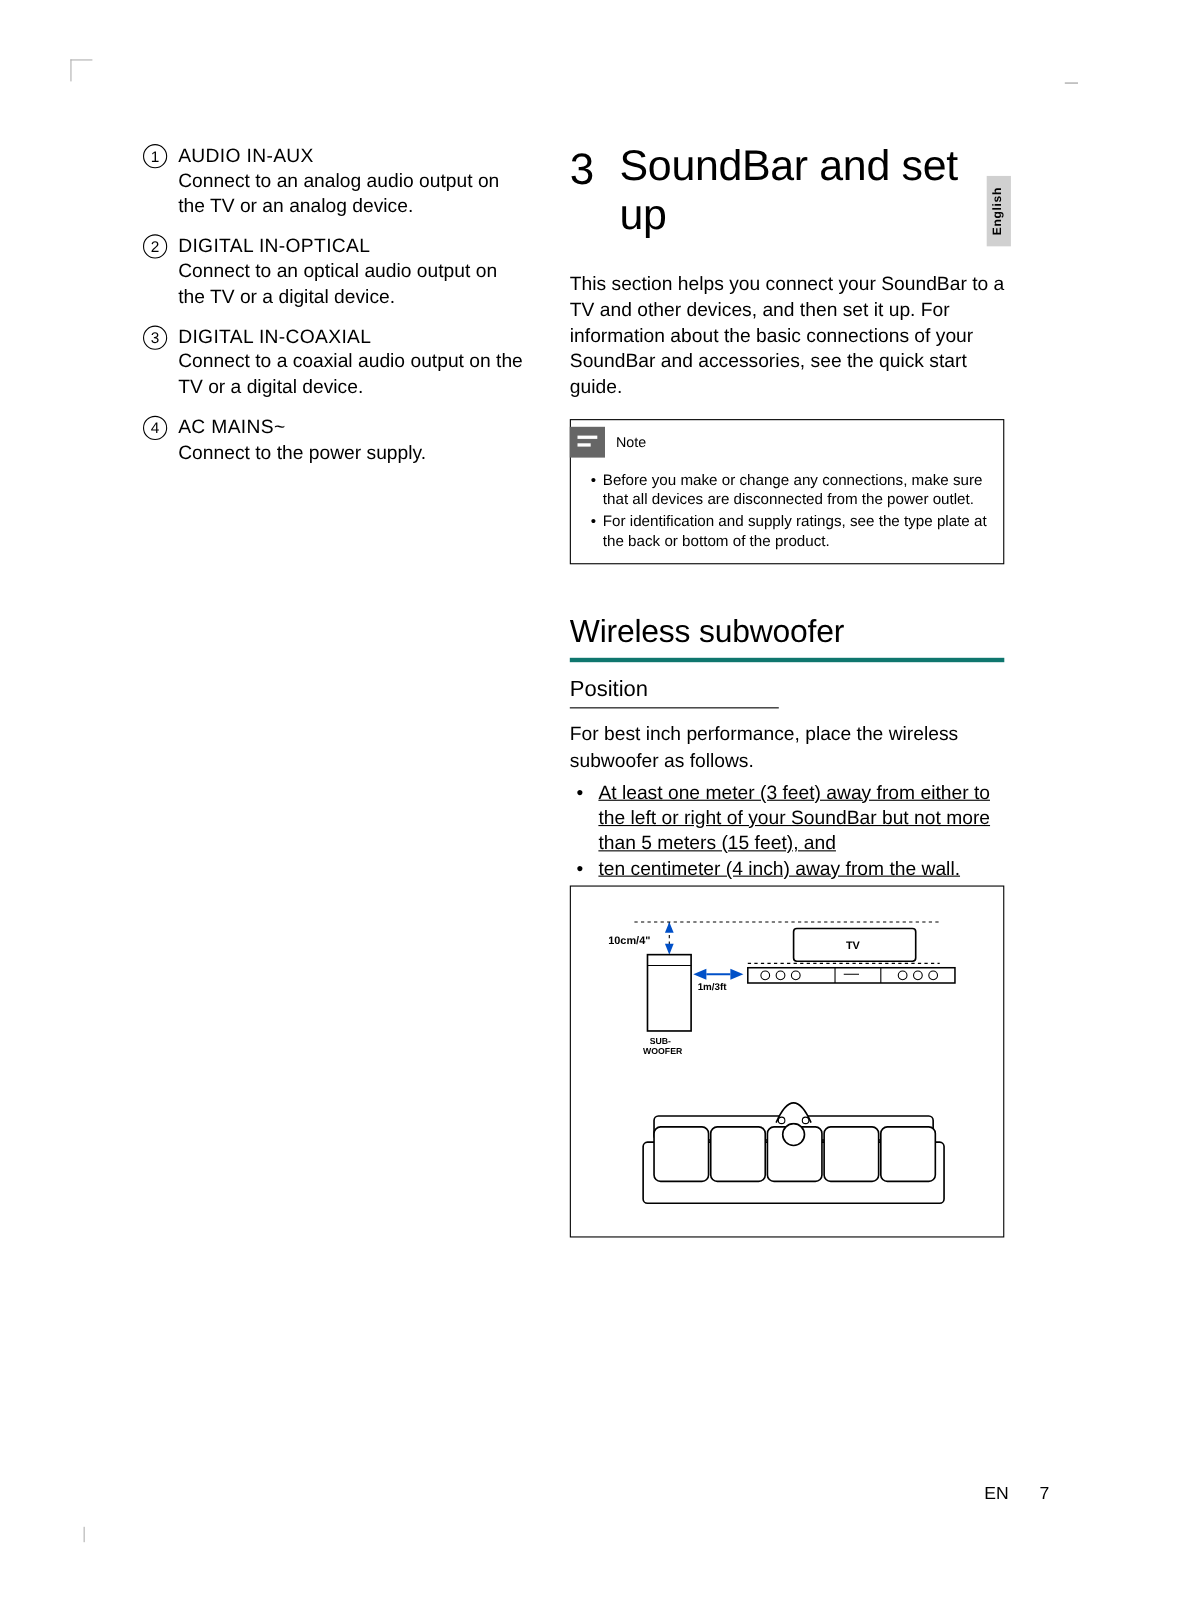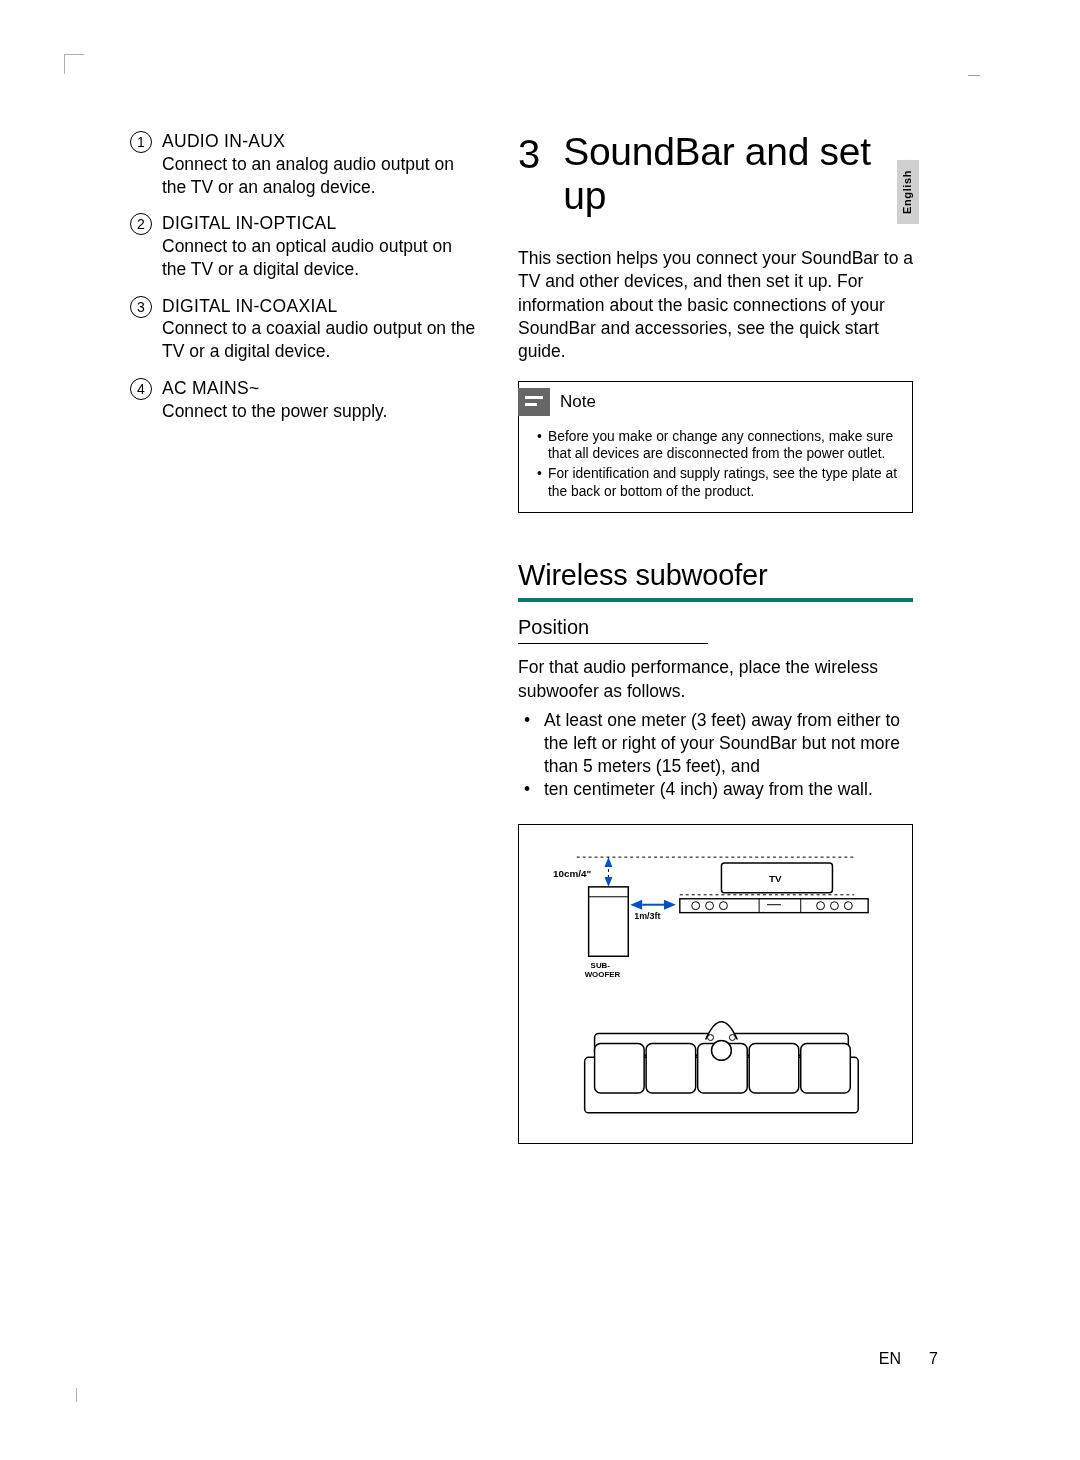--- a/index.html
+++ b/index.html
@@ -57,37 +57,37 @@
   .note-box { border: 1px solid #000; margin-bottom: 46px; }
   .note-header { display: flex; align-items: center; gap: 10px; padding: 6px 0 6px 0; }
   .note-icon {
     width: 32px; height: 28px; background: #666; position: relative; margin-left: -1px;
   }
   .note-icon::before, .note-icon::after {
     content: ""; position: absolute; left: 7px; right: 7px; height: 3px; background: #fff;
   }
   .note-icon::before { top: 8px; }
   .note-icon::after { top: 15px; width: 12px; }
-  .note-label { font-size: 17px; font-weight: 300; }
+  .note-label { font-size: 13px; font-weight: 300; }
   .note-body { padding: 6px 12px 10px 18px; }
   .note-body ul { list-style: none; }
   .note-body li { font-size: 13.8px; line-height: 1.28; position: relative; padding-left: 11px; margin-bottom: 2px; font-weight: 300; }
   .note-body li::before { content: "•"; position: absolute; left: 0; top: 0; }
 
   .h2 { font-size: 29px; font-weight: 300; letter-spacing: -0.2px; padding-bottom: 6px; border-bottom: 4px solid #0f766e; margin-bottom: 14px; }
   .h3 { font-size: 20px; font-weight: 300; border-bottom: 1px solid #000; padding-bottom: 4px; margin-bottom: 12px; width: 190px; }
 
-  .bullet-list { list-style: none; padding-left: 0; margin-bottom: 23px; }
+  .bullet-list { list-style: none; padding-left: 0; margin-bottom: 4px; text-decoration: underline; }
   .bullet-list li { font-size: 17.5px; font-weight: 300; line-height: 1.32; position: relative; padding-left: 26px; }
   .bullet-list li::before { content: "•"; position: absolute; left: 6px; top: 0; }
 
   .diagram-box { border: 1px solid #000; height: 320px; padding: 18px 28px; position: relative; }
   .diagram-box svg { width: 100%; height: 100%; }
 
-  .page-footer { position: absolute; right: 142px; bottom: 92px; font-size: 16px; display: flex; gap: 28px; font-weight: 300; }
+  .page-footer { position: absolute; right: 126px; bottom: 92px; font-size: 16px; display: flex; gap: 28px; font-weight: 300; }
 </style>
 </head>
 <body>
 
 <div class="crop-mark crop-tl"></div>
 <div class="crop-mark crop-tr"></div>
 <div class="crop-mark crop-bl"></div>
 
 <div class="page">
 
@@ -142,21 +142,21 @@
         <ul>
           <li>Before you make or change any connections, make sure that all devices are disconnected from the power outlet.</li>
           <li>For identification and supply ratings, see the type plate at the back or bottom of the product.</li>
         </ul>
       </div>
     </div>
 
     <h2 class="h2">Wireless subwoofer</h2>
     <h3 class="h3">Position</h3>
 
-    <p class="body-text" style="margin-bottom:6px">For that audio performance, place the wireless subwoofer as follows.</p>
+    <p class="body-text" style="margin-bottom:6px">For best inch performance, place the wireless subwoofer as follows.</p>
 
     <ul class="bullet-list">
       <li>At least one meter (3 feet) away from either to the left or right of your SoundBar but not more than 5 meters (15 feet), and</li>
       <li>ten centimeter (4 inch) away from the wall.</li>
     </ul>
 
     <div class="diagram-box">
       <svg viewBox="0 0 340 280">
 
         <line x1="30" y1="12" x2="310" y2="12" stroke="#000" stroke-width="1" stroke-dasharray="3,3"></line>

